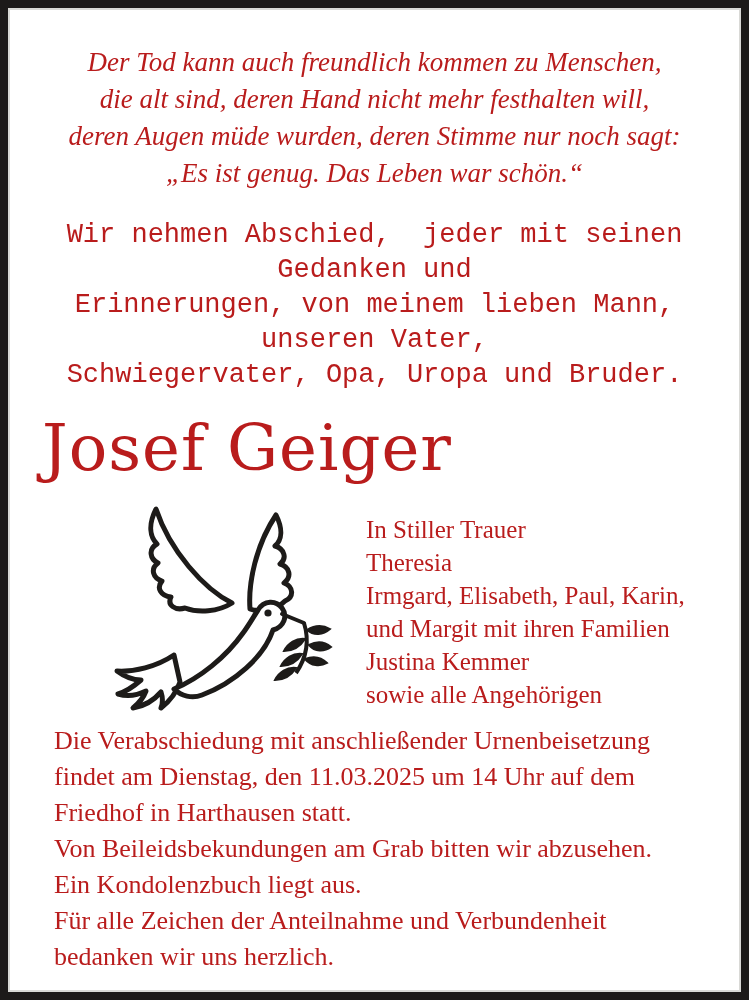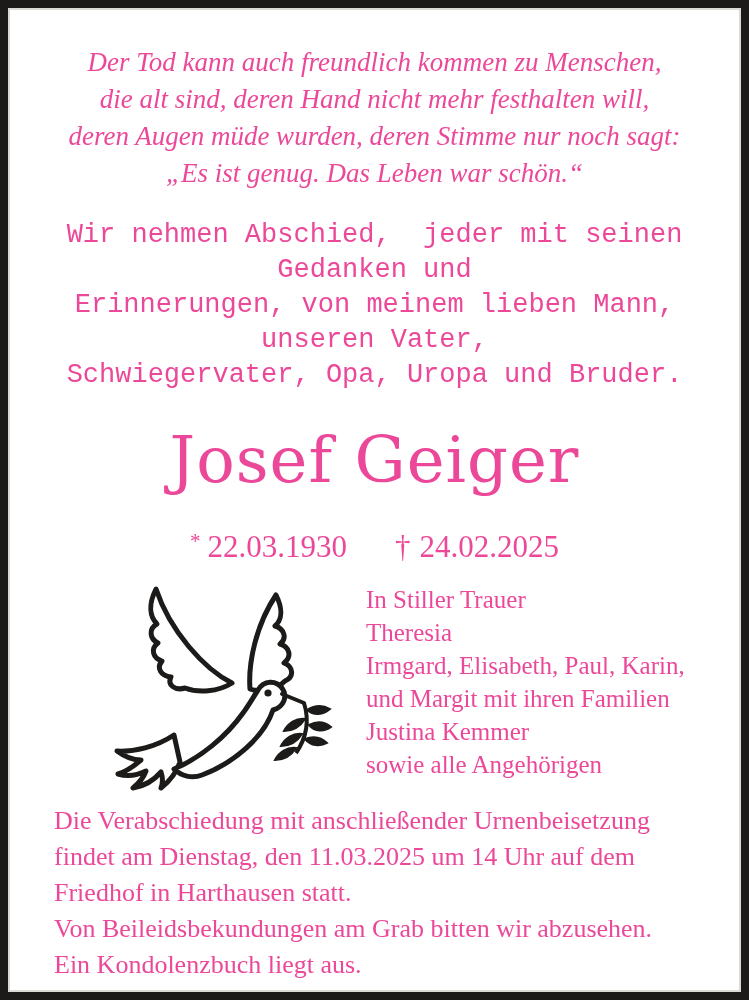--- a/index.html
+++ b/index.html
@@ -4,43 +4,42 @@
 <style>
   html, body { margin: 0; padding: 0; background: #e8e8e8; }
   .page {
     position: relative;
     width: 749px; height: 1000px;
     box-sizing: border-box;
     background: #ffffff;
     border: 8px solid #1c1a19;
     box-shadow: inset 0 0 0 2px #d9d9d6;
     font-family: "Liberation Serif", serif;
-    color: #ec4899;
+    color: #b91c1c;
     overflow: hidden;
   }
   .inner { padding: 28px 34px 0 34px; }
   .quote {
     margin-top: 8px;
     text-align: center;
     font-style: italic;
     font-size: 27px;
     line-height: 37px;
     white-space: pre-wrap;
   }
   .farewell {
     margin-top: 26px;
     text-align: center;
     font-size: 27px;
     line-height: 35px;
     white-space: pre-wrap;
     font-family: Liberation Mono, monospace;
   }
   .name {
-    margin-top: 28px;
-    text-align: center;
+    margin-top: 16px;
     font-family: "DejaVu Serif", serif;
     font-size: 64px;
     line-height: 78px;
     letter-spacing: 1px;
   }
   .dates {
     margin-top: 22px;
     text-align: center;
     font-size: 31px;
     line-height: 40px;
@@ -48,21 +47,21 @@
   .dates .birth-sym {
     font-size: 21px;
     vertical-align: 9px;
     margin-right: 7px;
   }
   .dates .death-group { margin-left: 48px; }
   .dates .death-sym { margin-right: 9px; }
   .family-row {
     margin-top: 12px;
     display: flex;
-    align-items: flex-start;
+    align-items: flex-end;
     padding-left: 62px;
   }
   .dove { width: 238px; height: 212px; flex: 0 0 auto; }
   .mourners {
     margin-left: 24px;
     margin-top: 4px;
     font-size: 25px;
     line-height: 33px;
     white-space: pre-wrap;
   }
@@ -83,23 +82,20 @@
 die alt sind, deren Hand nicht mehr festhalten will,
 deren Augen müde wurden, deren Stimme nur noch sagt:
 „Es ist genug. Das Leben war schön.“</div>
 
     <div class="farewell">Wir nehmen Abschied,  jeder mit seinen Gedanken und
 Erinnerungen, von meinem lieben Mann, unseren Vater,
 Schwiegervater, Opa, Uropa und Bruder.</div>
 
     <div class="name">Josef Geiger</div>
 
-    <div class="dates">
-      <span class="birth-sym">*</span><span>22.03.1930</span><span class="death-group"><span class="death-sym">†</span><span>24.02.2025</span></span>
-    </div>
 
     <div class="family-row">
       <svg class="dove" viewBox="0 0 238 212" xmlns="http://www.w3.org/2000/svg">
         <g fill="#ffffff" stroke="#1d1b19" stroke-width="5" stroke-linejoin="round" stroke-linecap="round">
 
           <path d="M146,110 C144,84 152,46 172,16
                    C179,30 178,41 171,47
                    C181,50 183,60 176,65
                    C186,68 188,78 180,84
                    C190,88 190,98 181,102

